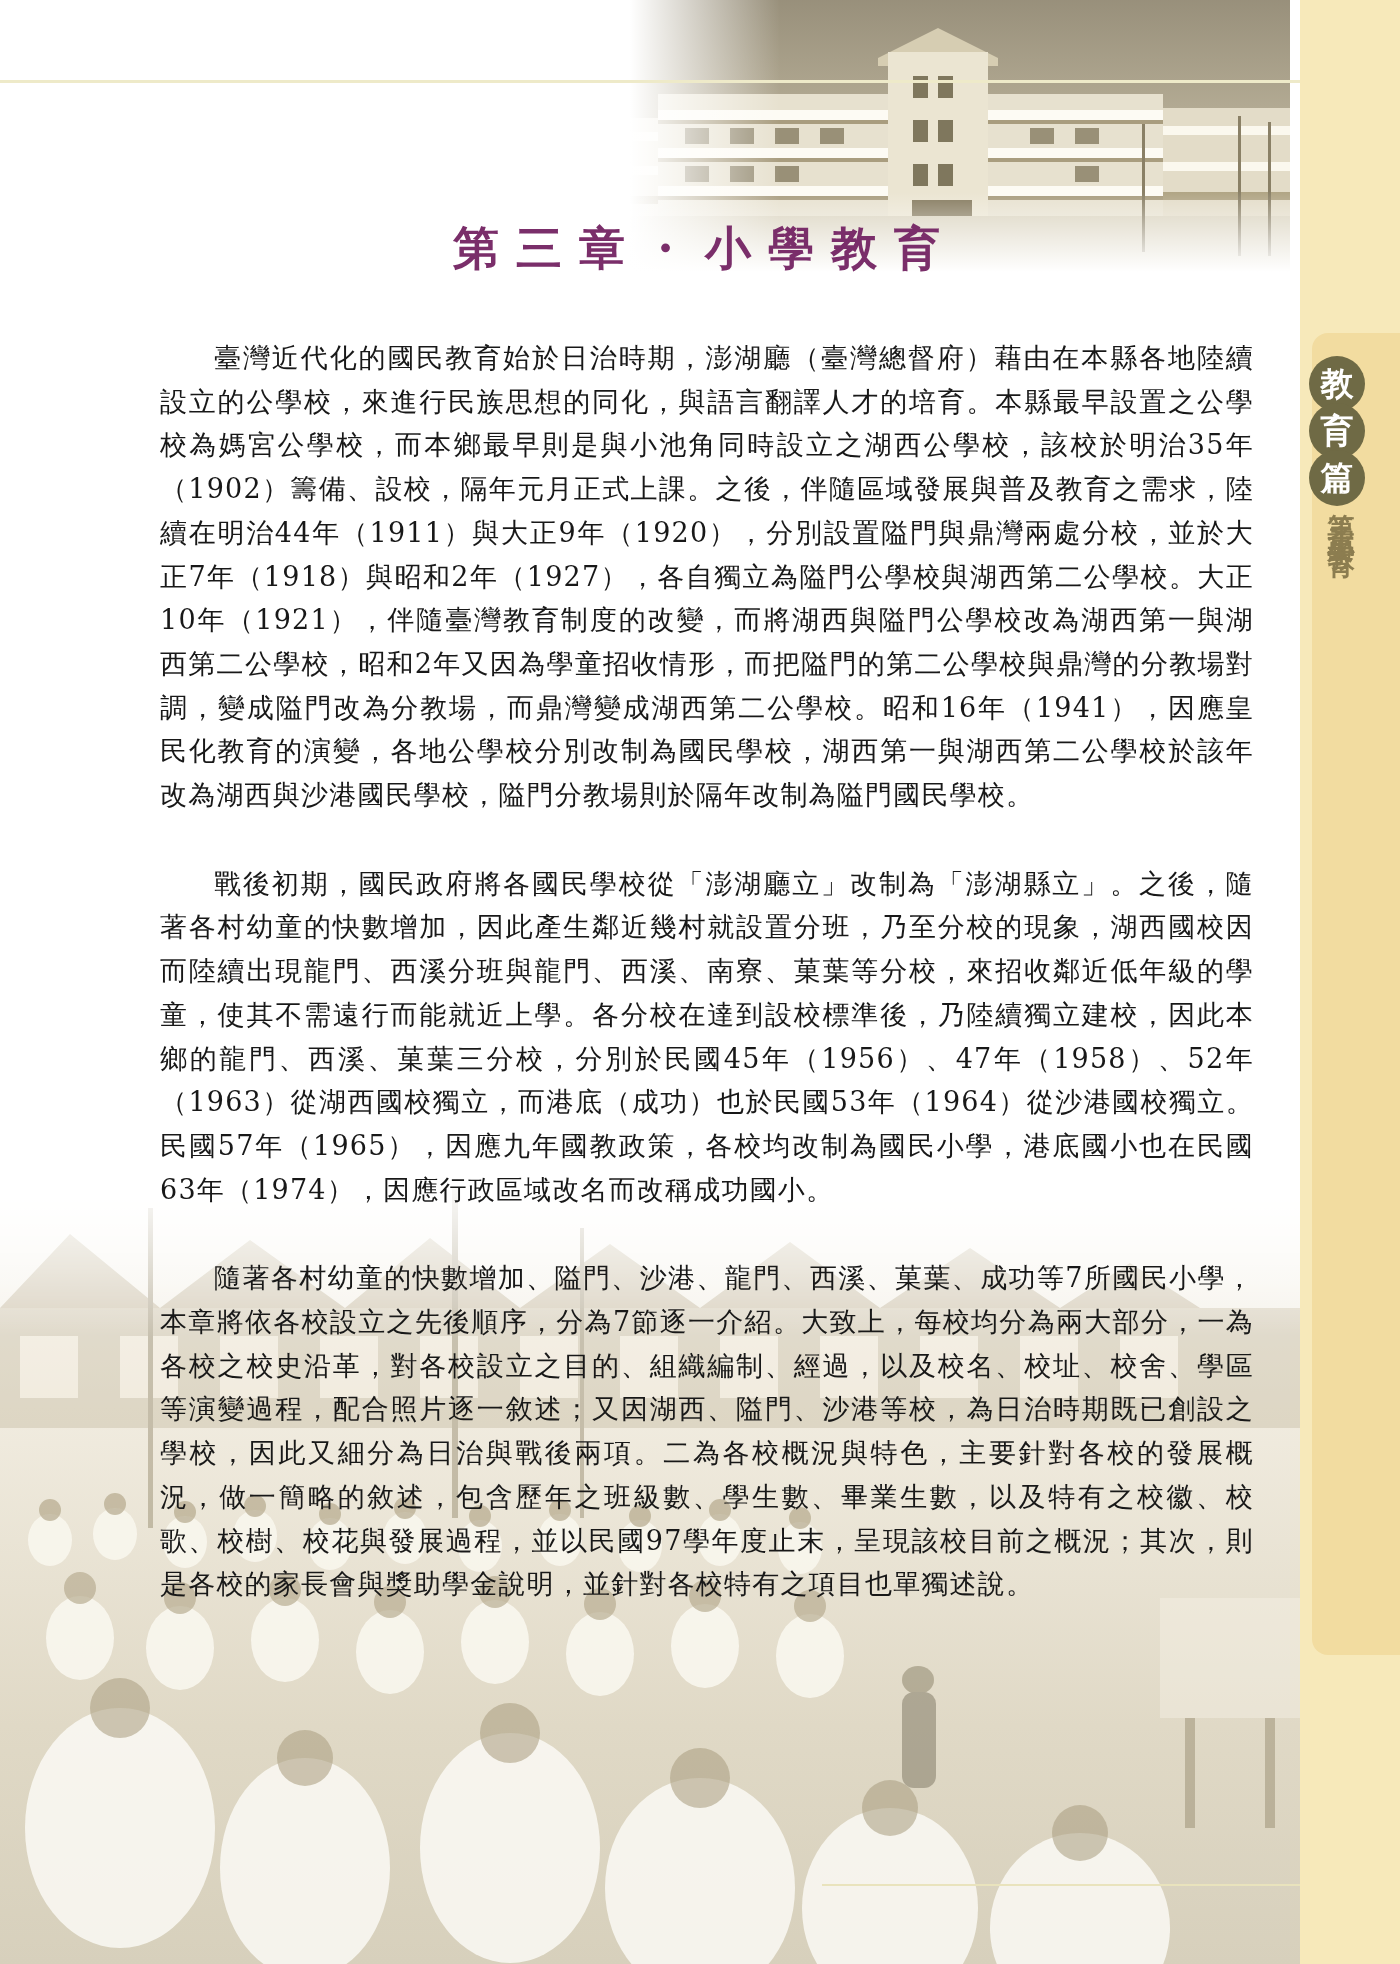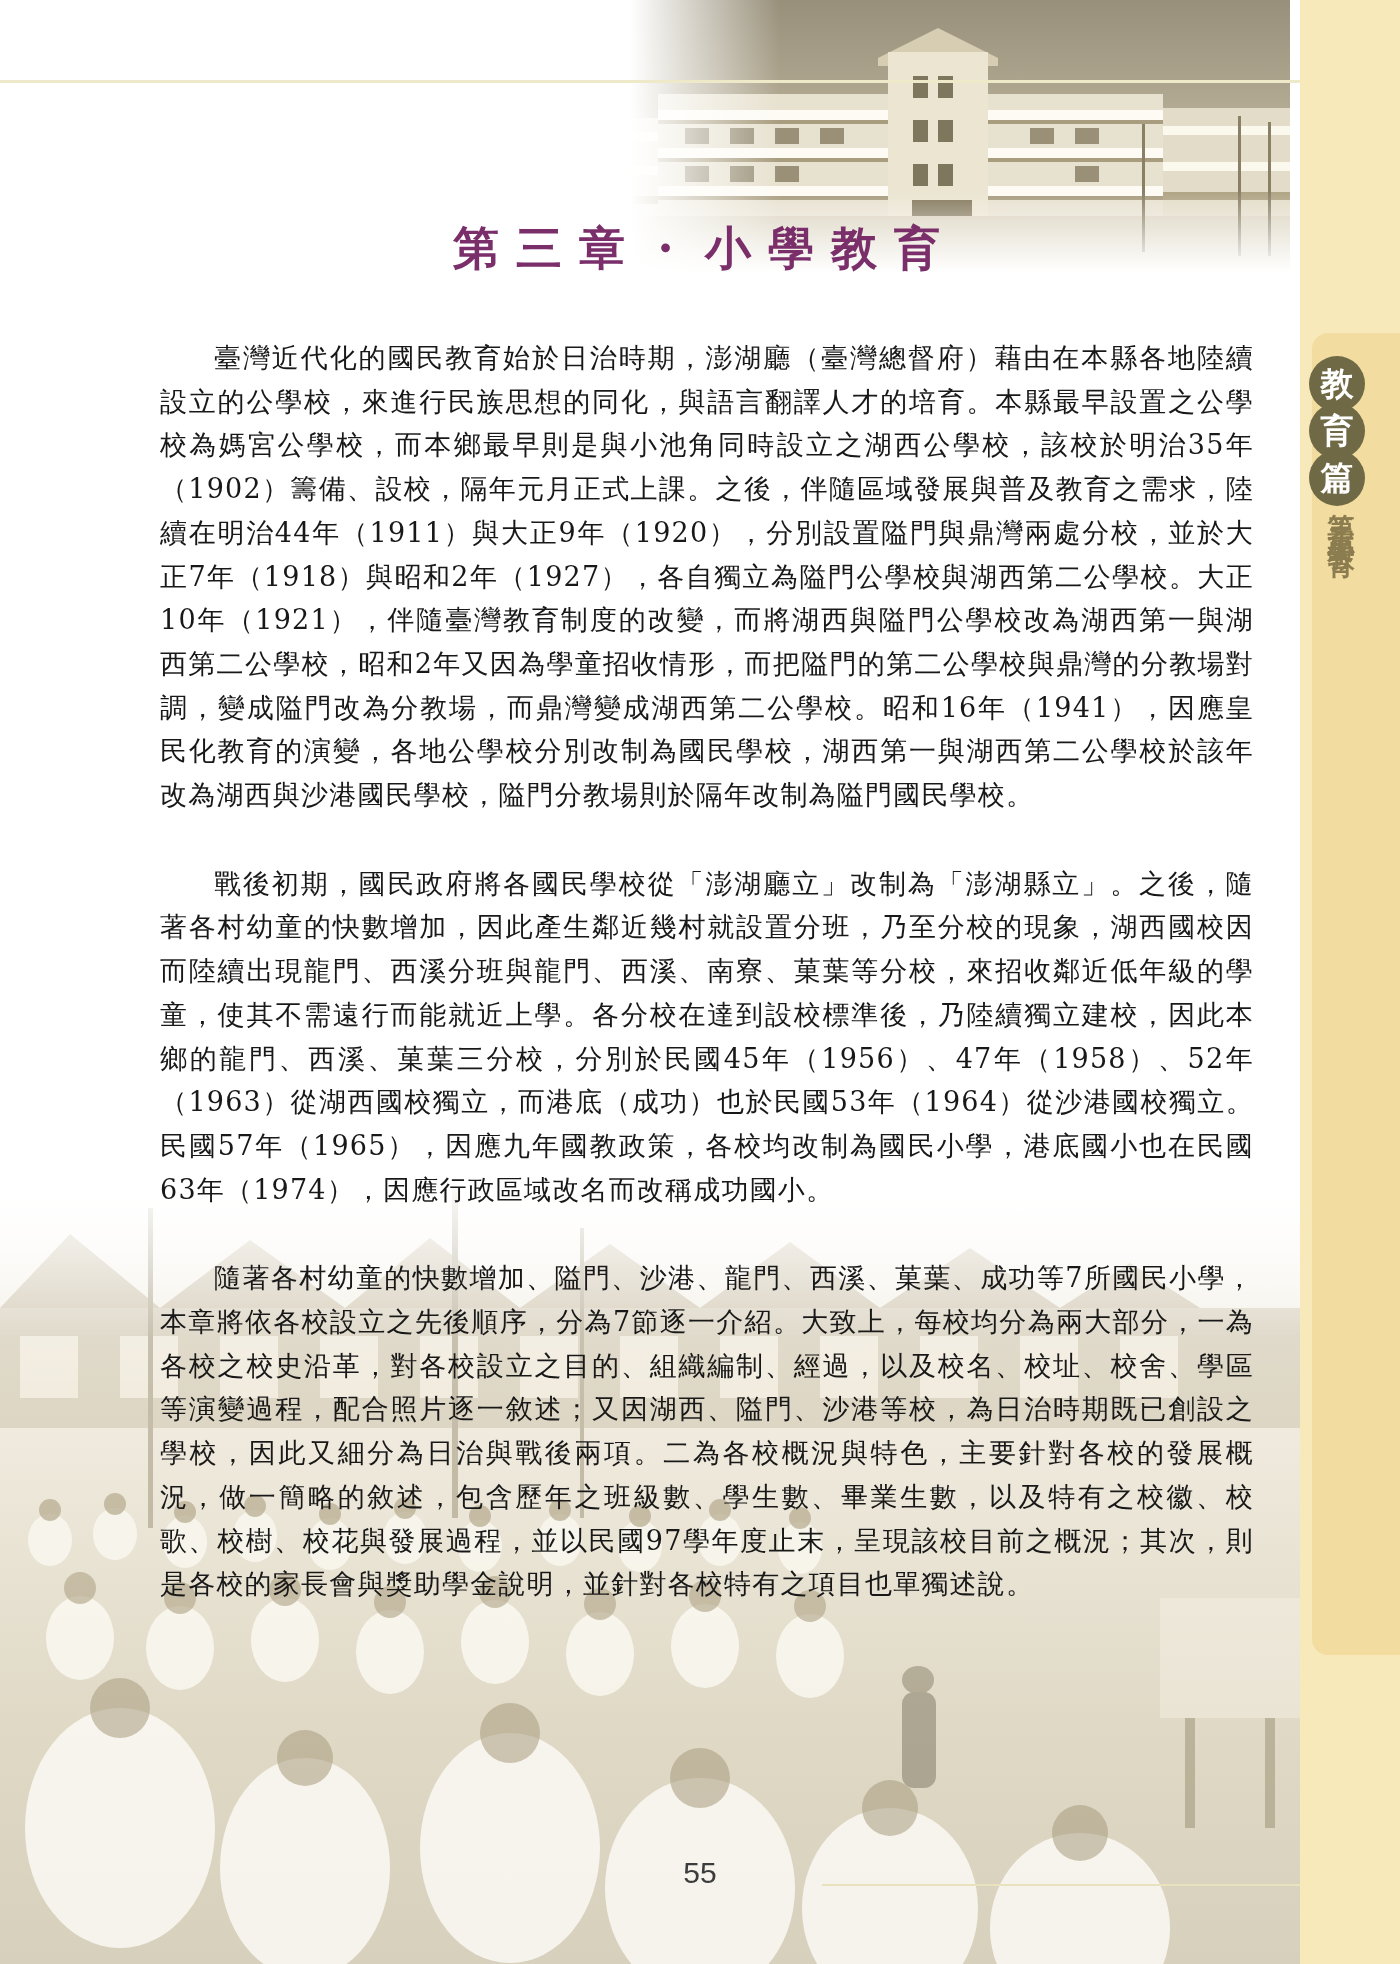--- a/index.html
+++ b/index.html
@@ -289,15 +289,14 @@
         <span>育</span>
       </div>
       <div class="badge-circle">
         <span>篇</span>
       </div>
     </div>
     <div class="vlabel">第三章・小學教育</div>
   </div>
 
   <div class="footer-rule"></div>
-  <div class="page-number">55</div>
 
 </div>
 
 </body></html>

